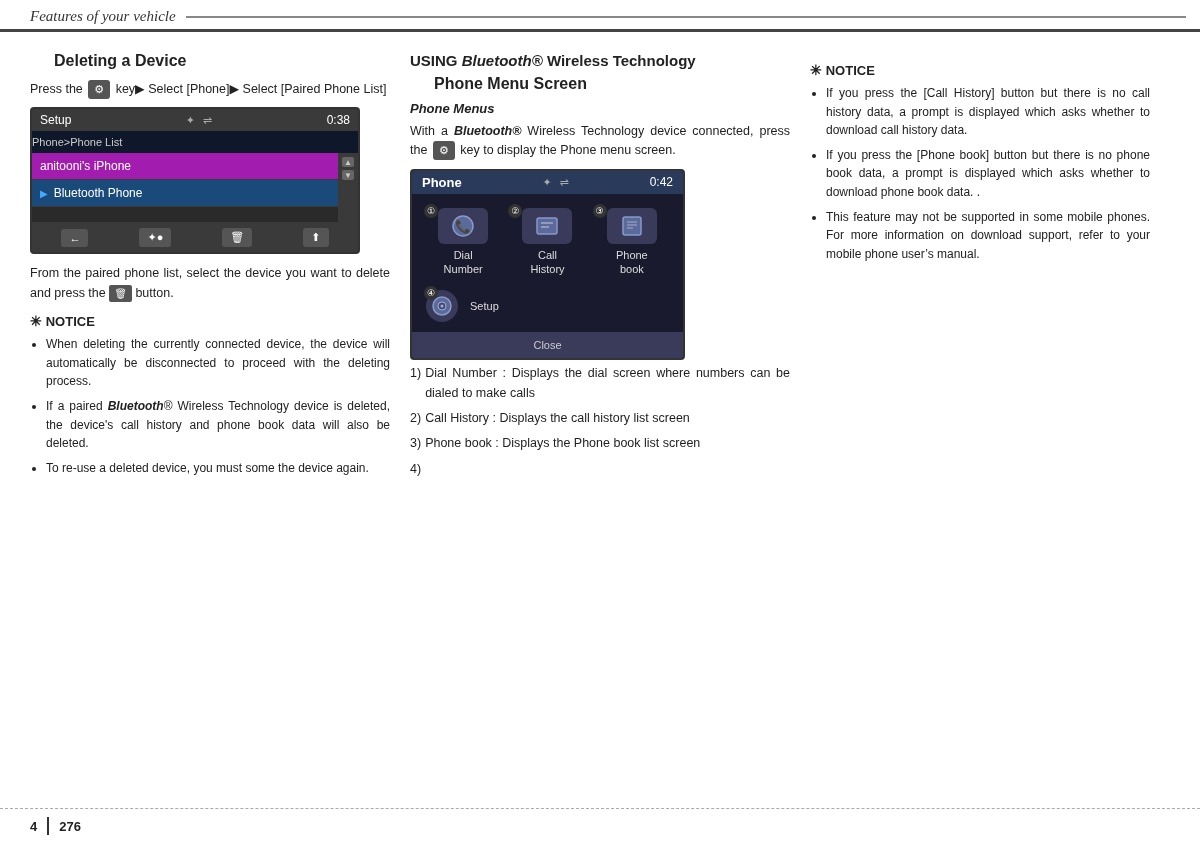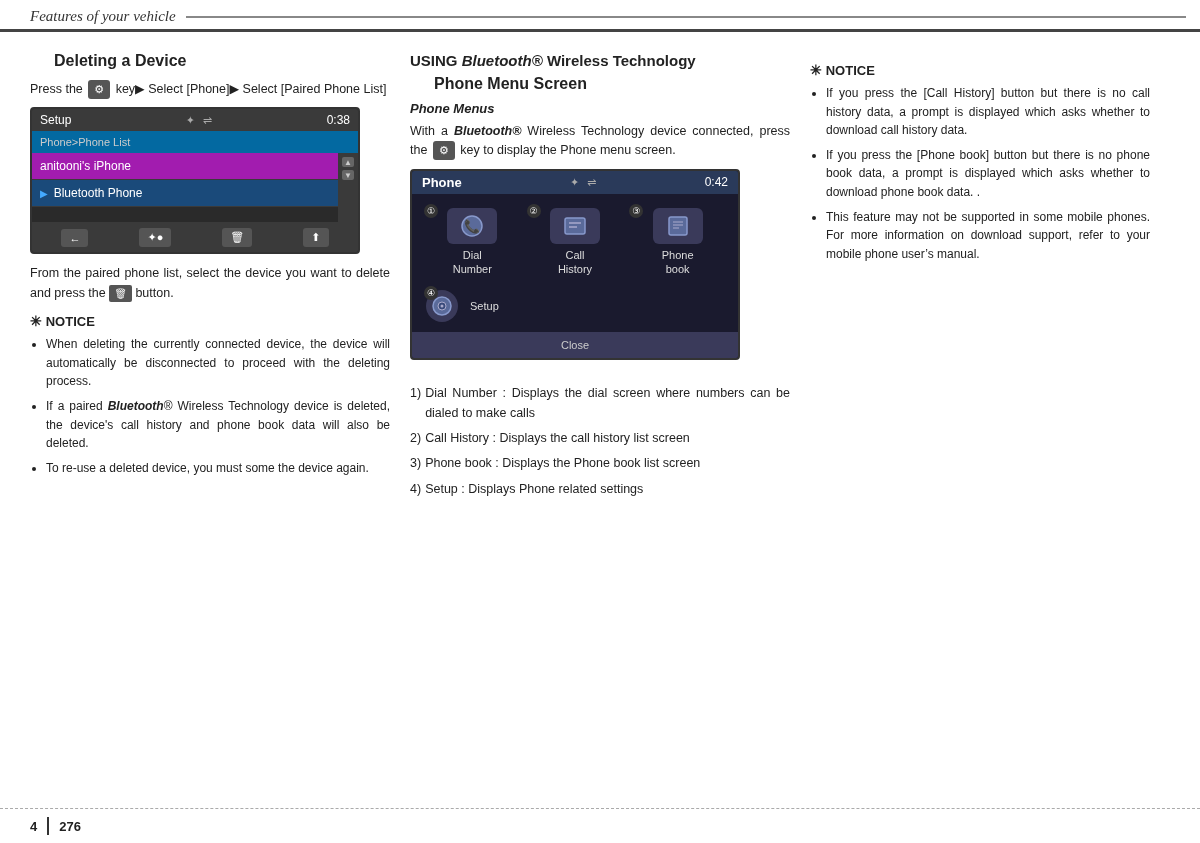--- a/index.html
+++ b/index.html
@@ -127,22 +127,22 @@
     .screen-header-icons span {
       color: #aaa;
       font-size: 11px;
     }
     .screen-time {
       color: #fff;
       font-size: 12px;
       font-family: Arial, sans-serif;
     }
     .screen-sub-header {
-      background: #0369a1;
-      padding: 3px 8px;
+      background: #0f172a;
+      padding: 3px 0;
     }
     .screen-sub-header span {
       color: #ccc;
       font-size: 11px;
       font-family: Arial, sans-serif;
     }
     .screen-list-item {
       padding: 6px 8px;
       color: #ddd;
       font-size: 12px;
@@ -181,23 +181,23 @@
       display: flex;
       align-items: center;
       gap: 3px;
     }
 
     
     .phone-screen {
       background: #1a1a2e;
       border: 2px solid #333;
       border-radius: 4px;
-      margin-bottom: 24px;
+      margin-bottom: 4px;
       overflow: hidden;
-      width: 330px;
+      width: 275px;
     }
     .phone-header {
       background: #2a3a5a;
       display: flex;
       align-items: center;
       justify-content: space-between;
       padding: 4px 10px;
     }
     .phone-header-title {
       color: #fff;
@@ -603,21 +603,20 @@
       <li>
         <span class="num">2)</span>
         <span>Call History : Displays the call history list screen</span>
       </li>
       <li>
         <span class="num">3)</span>
         <span>Phone book : Displays the Phone book list screen</span>
       </li>
       <li>
         <span class="num">4)</span>
-        <span>Setup : Displays Phone related settings</span>
       </li>
     </ul>
   </div>
 
   <div class="col-right">
     <div class="notice-section">
       <div class="notice-title">
         <span class="notice-asterisk">✳</span>
         <span>NOTICE</span>
       </div>

